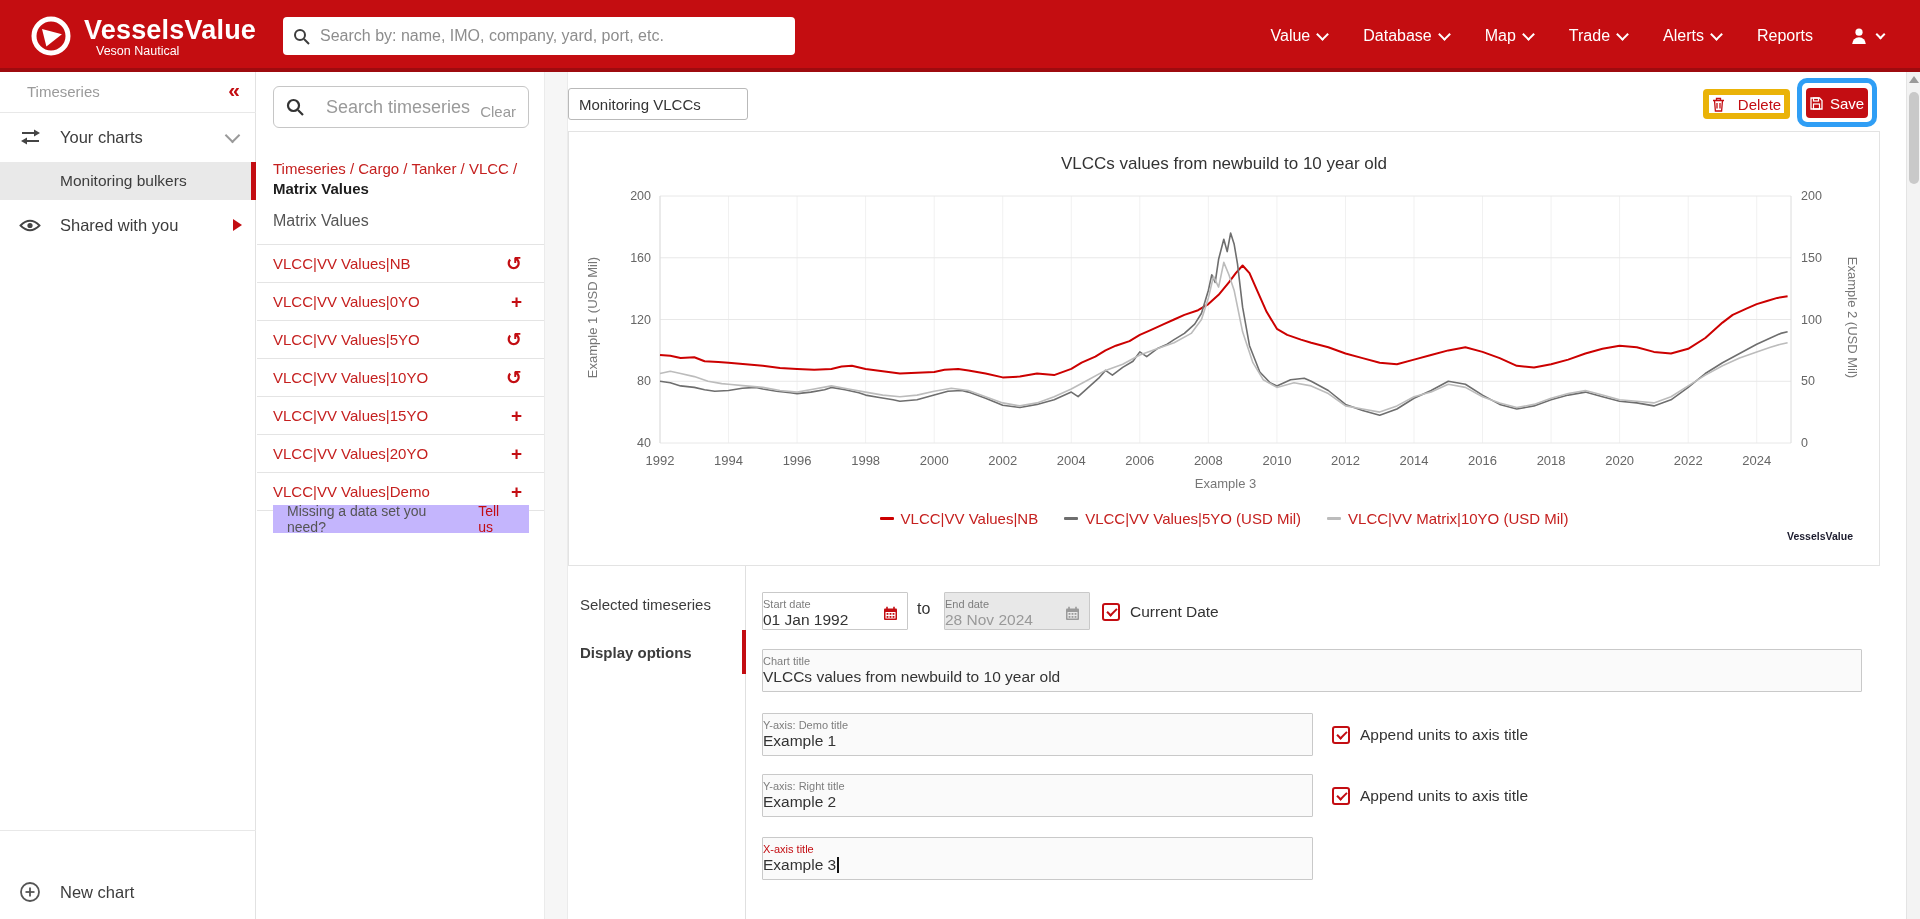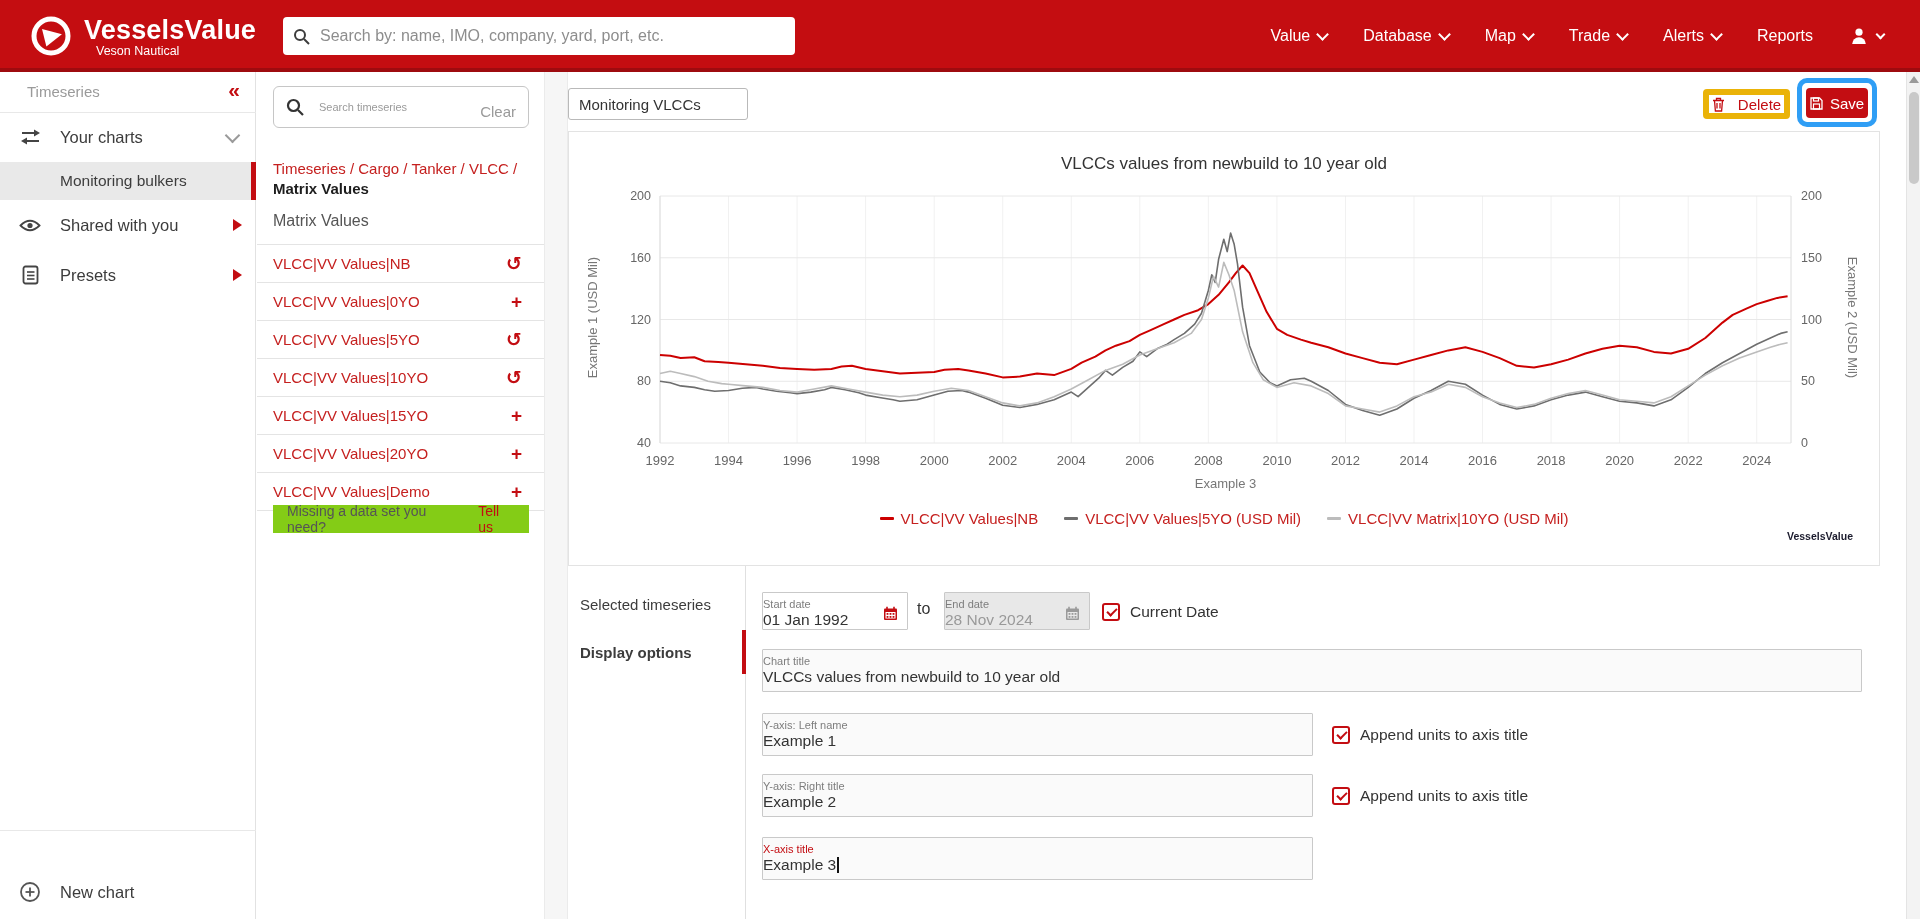--- a/index.html
+++ b/index.html
@@ -27,33 +27,33 @@
   .sb-label{position:absolute;left:60px;font-size:16.5px;color:#3c3c3c;}
   .sb-chev-down{position:absolute;right:18px;width:9px;height:9px;border-right:2.2px solid #9a9a9a;border-bottom:2.2px solid #9a9a9a;transform:rotate(45deg);margin-top:-3px;}
   .tri-right{position:absolute;right:14px;width:0;height:0;border-left:9px solid #c30d12;border-top:6px solid transparent;border-bottom:6px solid transparent;}
   .sb-selected{background:#e9e9e9;}
   .sb-selbar{position:absolute;right:0;top:0;width:5px;height:100%;background:#c30d12;}
   .sb-divider{position:absolute;left:0;top:758px;width:256px;height:1px;background:#e8e8e8;}
   .sb-new{position:absolute;left:0;top:790px;width:256px;height:60px;display:flex;align-items:center;cursor:pointer;}
   
   .panel2{position:absolute;left:257px;top:72px;width:287px;height:847px;background:#fff;}
   .p-search{position:absolute;left:16px;top:14px;width:256px;height:42px;border:1px solid #c6c6c6;border-radius:6px;display:flex;align-items:center;padding:0 12px;box-sizing:border-box;background:#fff;}
-  .p-search input{border:none;outline:none;flex:1;font-size:11px;margin-left:13px;color:#6d28d9;font-family:inherit;min-width:0;background:transparent;}
+  .p-search input{border:none;outline:none;flex:1;font-size:18px;margin-left:20px;color:#6d28d9;font-family:inherit;min-width:0;background:transparent;}
   .p-search input::placeholder{color:#9a9a9a;}
   .p-clear{color:#9a9a9a;font-size:15px;cursor:pointer;margin-top:9px;}
   .p-crumb{position:absolute;left:0;top:80px;width:287px;padding:8px 0 8px 16px;box-sizing:border-box;}
   .crumb-links{color:#c5201f;font-size:15px;cursor:pointer;}
   .crumb-current{color:#1d1d1d;font-size:15px;font-weight:bold;margin-top:3px;}
   .p-group{position:absolute;left:16px;top:140px;font-size:16px;color:#555;}
   .p-list{position:absolute;left:0;top:172px;width:287px;}
   .p-item{position:relative;height:37px;border-top:1px solid #e4e4e4;display:flex;align-items:center;cursor:pointer;}
   .p-item:last-child{border-bottom:1px solid #e4e4e4;}
   .p-item-label{position:absolute;left:16px;color:#c5201f;font-size:15px;}
   .p-item-action{position:absolute;right:22px;color:#c30d12;font-weight:bold;font-size:19px;line-height:19px;cursor:pointer;}
-  .p-missing{position:absolute;left:16px;top:433px;width:256px;height:28px;background:#84cc16;display:flex;align-items:center;justify-content:space-between;padding:0 14px;box-sizing:border-box;gap:22px;}
+  .p-missing{position:absolute;left:16px;top:433px;width:256px;height:28px;background:#c4b5fd;display:flex;align-items:center;justify-content:space-between;padding:0 14px;box-sizing:border-box;gap:22px;}
   .p-missing-text{color:#555;font-size:14px;}
   .p-missing-link{color:#c30d12;font-size:14px;cursor:pointer;}
   .gap-strip{position:absolute;left:544px;top:72px;width:24px;height:847px;background:#f6f6f6;border-left:1px solid #ebebeb;border-right:1px solid #ebebeb;box-sizing:border-box;}
   
   .title-input{position:absolute;left:568px;top:88px;width:180px;height:32px;border:1px solid #b9b9b9;border-radius:3px;background:#fff;display:flex;align-items:center;padding:0 10px;box-sizing:border-box;font-size:15px;color:#333;}
   .delete-btn{position:absolute;left:1703px;top:89px;width:87px;height:30px;border:6px solid #eab308;border-radius:4px;background:#fff;color:#c30d12;font-size:15px;display:flex;align-items:center;justify-content:center;gap:13px;cursor:pointer;box-sizing:border-box;}
   .blue-ring{position:absolute;left:1797px;top:78px;width:80px;height:49px;border:5px solid #2f9ef5;border-radius:10px;box-sizing:border-box;background:transparent;}
   .save-btn{position:absolute;left:1806px;top:88px;width:62px;height:30px;border-radius:4px;background:#c30d12;color:#fff;font-size:15px;display:flex;align-items:center;justify-content:center;gap:7px;cursor:pointer;}
   
   .card{position:absolute;left:568px;top:131px;width:1312px;height:435px;border:1px solid #e3e3e3;background:#fff;box-sizing:border-box;}
@@ -183,32 +183,20 @@
       <span class="sb-icon">
         <svg width="22" height="15" viewBox="0 0 22 15">
             <path d="M1.5,7.5 Q11,-2 20.5,7.5 Q11,17 1.5,7.5 z" fill="none" stroke="#444" stroke-width="1.8"></path>
             <circle cx="11" cy="7.5" r="2.6" fill="#444"></circle>
           </svg>
       </span>
       <span class="sb-label">Shared with you</span>
       <span class="tri-right"></span>
     </div>
 
-    <div class="sb-row" style="top:178px;height:50px;">
-      <span class="sb-icon">
-        <svg width="17" height="20" viewBox="0 0 17 20">
-            <rect x="1.5" y="1.5" width="14" height="17" rx="2" fill="none" stroke="#444" stroke-width="1.8"></rect>
-            <line x1="5" y1="7" x2="12.5" y2="7" stroke="#444" stroke-width="1.6"></line>
-            <line x1="5" y1="10.5" x2="12.5" y2="10.5" stroke="#444" stroke-width="1.6"></line>
-            <line x1="5" y1="14" x2="12.5" y2="14" stroke="#444" stroke-width="1.6"></line>
-          </svg>
-      </span>
-      <span class="sb-label">Presets</span>
-      <span class="tri-right"></span>
-    </div>
 
     <div class="sb-divider"></div>
 
     <div class="sb-new">
       <span class="sb-icon">
         <svg width="22" height="22" viewBox="0 0 22 22">
             <circle cx="11" cy="11" r="9" fill="none" stroke="#555" stroke-width="1.8"></circle>
             <line x1="11" y1="6.5" x2="11" y2="15.5" stroke="#555" stroke-width="1.8"></line>
             <line x1="6.5" y1="11" x2="15.5" y2="11" stroke="#555" stroke-width="1.8"></line>
           </svg>
@@ -433,21 +421,21 @@
       <span class="check"></span>
     </span>
   <span class="cb-label" style="left:1130px;top:603px;">Current Date</span>
 
   <div class="field" style="left:762px;top:649px;width:1100px;height:43px;">
     <div class="f-label">Chart title</div>
     <div class="f-value">VLCCs values from newbuild to 10 year old</div>
   </div>
 
   <div class="field" style="left:762px;top:713px;width:551px;height:43px;">
-    <div class="f-label">Y-axis: Left name</div>
+    <div class="f-label">Y-axis: Demo title</div>
     <div class="f-value">Example 1</div>
   </div>
   <span class="cb" style="left:1332px;top:726px;">
       <span class="check"></span>
     </span>
   <span class="cb-label" style="left:1360px;top:726px;">Append units to axis title</span>
 
   <div class="field" style="left:762px;top:774px;width:551px;height:43px;">
     <div class="f-label">Y-axis: Right title</div>
     <div class="f-value">Example 2</div>

